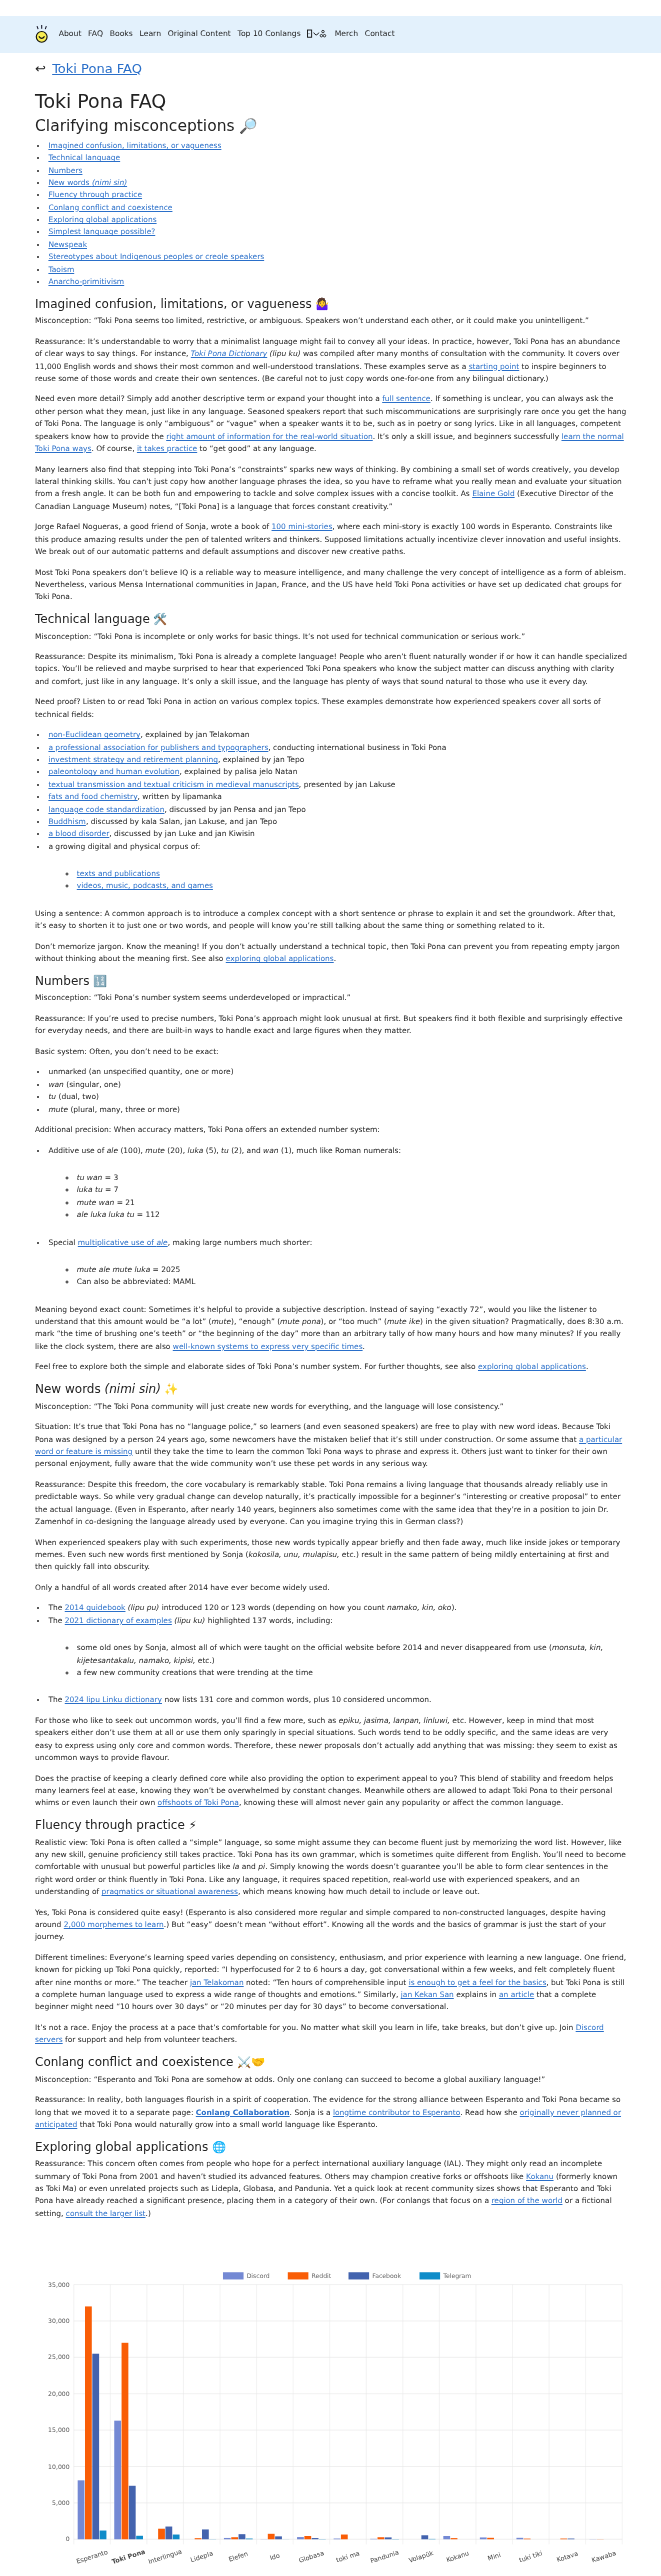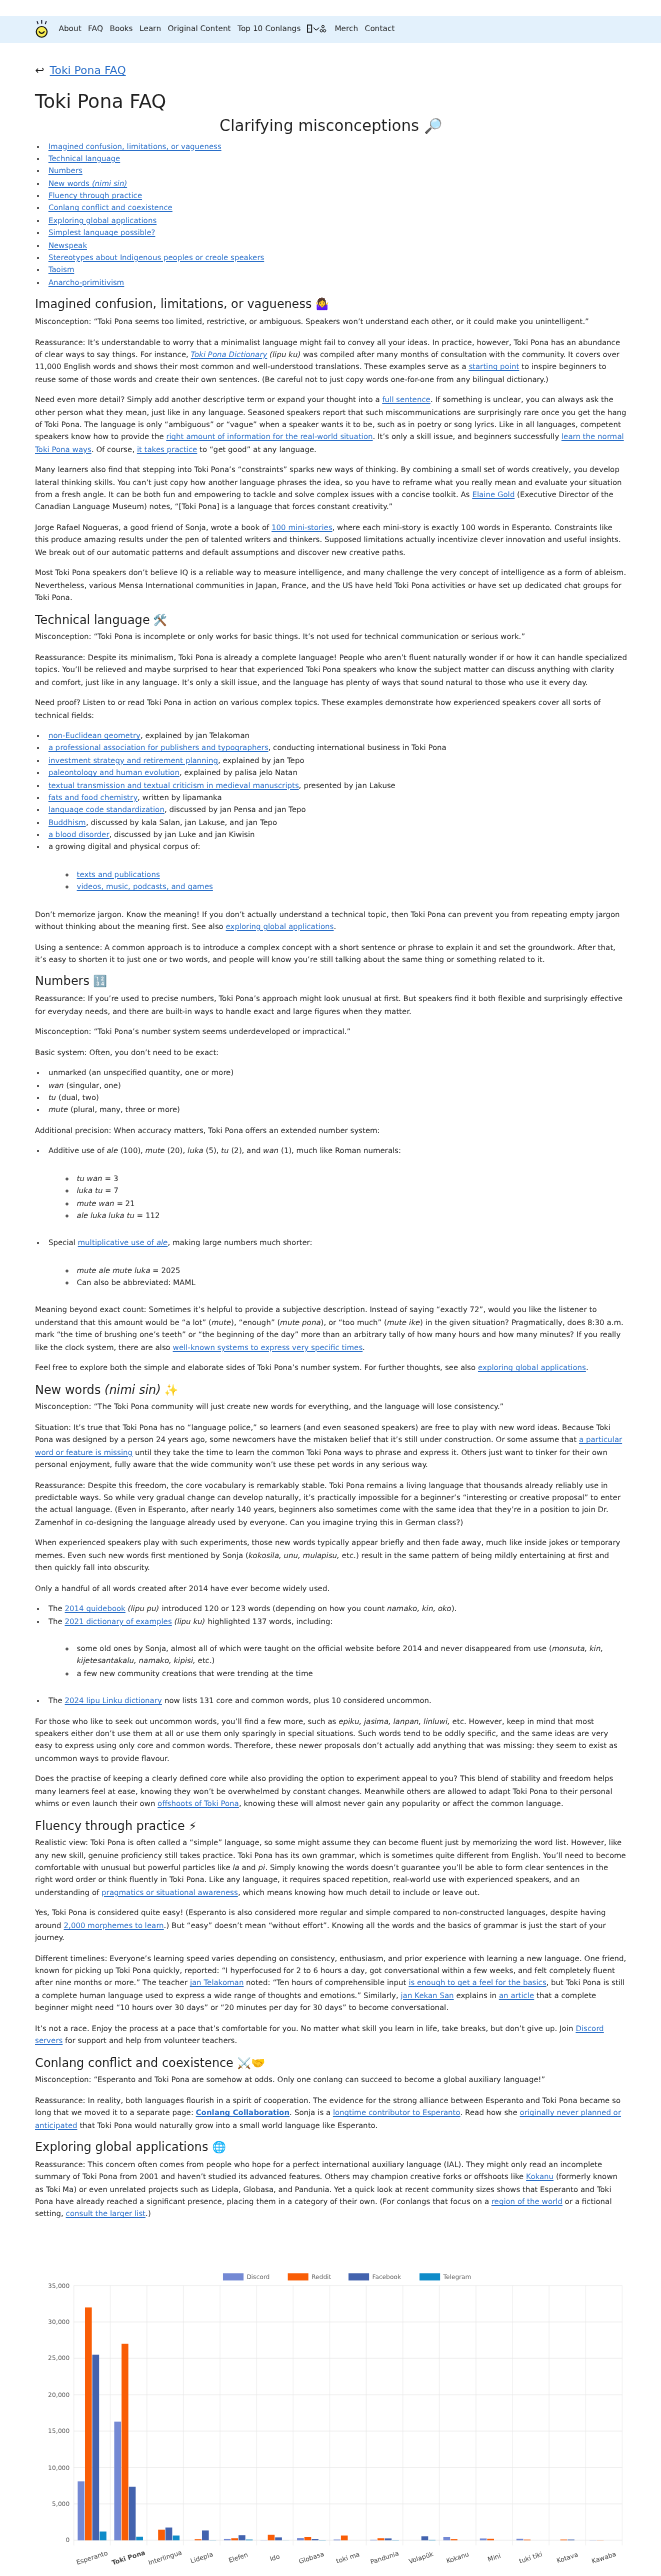--- a/index.html
+++ b/index.html
@@ -6,42 +6,42 @@
   html, body { margin: 0; padding: 0; background: #ffffff; }
   body {
     font-family: "DejaVu Sans", sans-serif;
     color: #222222;
     font-size: 7.5px;
     line-height: 1.65;
     width: 662px;
   }
   .topgap { height: 16px; background: #fff; }
   .navbar {
-    height: 27px;
+    height: 37px;
     background: #e3f1fc;
     display: flex;
     align-items: center;
     padding-left: 35px;
   }
   .nav-logo { width: 13.4px; height: 20.6px; margin-right: 10.3px; display: inline-block; }
   .nav-item {
     font-family: "DejaVu Sans", sans-serif;
     font-size: 7.7px;
     color: #1e1e1e;
     margin-right: 6.7px;
     text-decoration: none;
     cursor: pointer;
   }
   .nav-glyph { margin-right: 6.7px; display: inline-flex; align-items: center; }
   .content { padding: 0 35px; width: 662px; }
   a, .lnk { color: #2a6fc9; text-decoration: underline; cursor: pointer; }
-  .back { margin-top: 19px; font-size: 11px; }
+  .back { margin-top: 5px; font-size: 13px; }
   .back .arrow { color: #222; margin-right: 2.1px; }
   h1.title { font-size: 19px; font-weight: normal; margin: 10.3px 0 0; line-height: 1.2; color:#222; }
-  h2.sub { font-size: 15.5px; font-weight: normal; margin: 3.1px 0 4.1px; line-height: 1.3; color:#222;text-align:center; }
+  h2.sub { font-size: 15.5px; font-weight: normal; margin: 3.1px 0 4.1px; line-height: 1.3; color:#222; }
   h2.sec { font-size: 12px; font-weight: normal; margin: 7.2px 0 3.1px; line-height: 1.3; color:#222; }
   ul { margin: 2.1px 0 8.2px; padding-left: 13.4px; }
   ul li { margin: 0; }
   ul.sub { list-style: circle; margin: 15px; padding-left: 13.4px; }
   p { margin: 0 0 8.2px; }
   b { font-weight: normal; }
   i { }
   .toc li { line-height: 1.65; }
   .chart-wrap { width: 591px; margin: 5.2px 0 0; }
   svg text { font-family: "DejaVu Sans", sans-serif; }
@@ -131,28 +131,28 @@
         <li><a>textual transmission and textual criticism in medieval manuscripts</a><span>, presented by jan Lakuse</span></li>
         <li><a>fats and food chemistry</a><span>, written by lipamanka</span></li>
         <li><a>language code standardization</a><span>, discussed by jan Pensa and jan Tepo</span></li>
         <li><a>Buddhism</a><span>, discussed by kala Salan, jan Lakuse, and jan Tepo</span></li>
         <li><a>a blood disorder</a><span>, discussed by jan Luke and jan Kiwisin</span></li>
         <li><span>a growing digital and physical corpus of:</span><ul class="sub">
             <li><a>texts and publications</a></li>
             <li><a>videos, music, podcasts, and games</a></li>
           </ul></li>
       </ul>
+    <p><b>Using a sentence:</b><span> A common approach is to introduce a complex concept with a short sentence or phrase to explain it and set the groundwork. After that, it’s easy to shorten it to just one or two words, and people will know you’re still talking about the same thing or something related to it.</span></p>
     <p><b>Don’t memorize jargon. Know the meaning!</b><span> If you don’t actually understand a technical topic, then Toki Pona can prevent you from repeating empty jargon without thinking about the meaning first. See also </span><a>exploring global applications</a><span>.</span></p>
-    <p><b>Using a sentence:</b><span> A common approach is to introduce a complex concept with a short sentence or phrase to explain it and set the groundwork. After that, it’s easy to shorten it to just one or two words, and people will know you’re still talking about the same thing or something related to it.</span></p>
   </section>
 
   <section>
     <h2 class="sec"><span>Numbers</span> <span class="emoji">🔢</span></h2>
+    <p><b>Misconception:</b><span> “Toki Pona’s number system seems underdeveloped or impractical.”</span></p>
     <p><b>Reassurance:</b><span> If you’re used to precise numbers, Toki Pona’s approach might look unusual at first. But speakers find it both flexible and surprisingly effective for everyday needs, and there are built-in ways to handle exact and large figures when they matter.</span></p>
-    <p><b>Misconception:</b><span> “Toki Pona’s number system seems underdeveloped or impractical.”</span></p>
     <p><b>Basic system:</b><span> Often, you don’t need to be exact:</span></p>
     <ul>
       <li><span>unmarked (an unspecified quantity, one or more)</span></li>
       <li><i>wan</i><span> (singular, one)</span></li>
       <li><i>tu</i><span> (dual, two)</span></li>
       <li><i>mute</i><span> (plural, many, three or more)</span></li>
     </ul>
     <p><b>Additional precision:</b><span> When accuracy matters, Toki Pona offers an extended number system:</span></p>
     <ul>
       <li>

